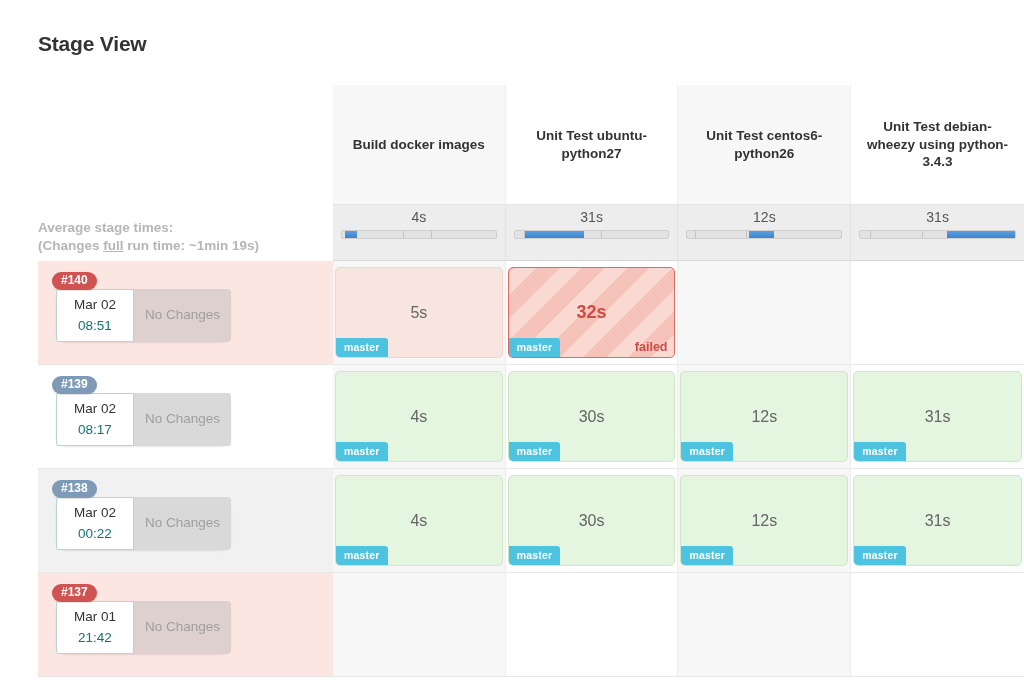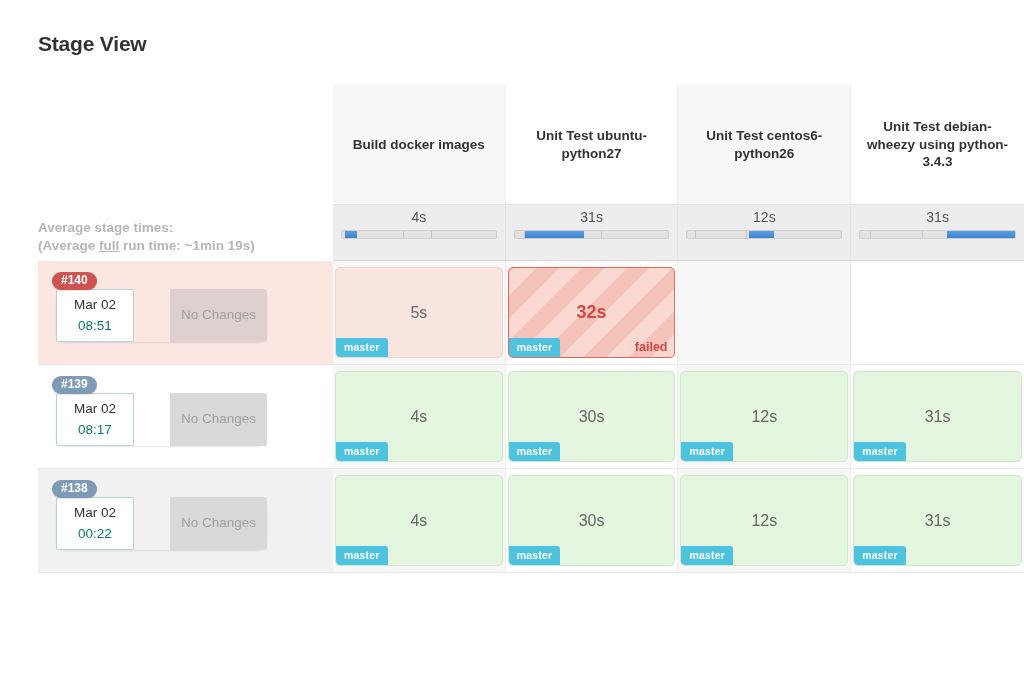--- a/index.html
+++ b/index.html
@@ -155,21 +155,20 @@
   }
   .build-badge.red  { background: #cf5350; }
   .build-badge.blue { background: #7e9ab6; }
 
   .build-card {
     display: flex;
     align-items: stretch;
     margin-top: 6px;
     box-shadow: 0 1px 2px rgba(0,0,0,0.10);
     border-radius: 10px;
-    gap: 36px;
   }
   .dt-box {
     background: #ffffff;
     border: 1px solid #b9d3d3;
     border-radius: 2px 0 0 2px;
     padding: 5px 11px 5px 11px;
     text-align: center;
     min-width: 54px;
   }
   .dt-date {
@@ -295,21 +294,21 @@
         <td class="corner-head"></td>
         <td class="stage-head odd">Build docker images</td>
         <td class="stage-head even">Unit Test ubuntu-python27</td>
         <td class="stage-head odd">Unit Test centos6-python26</td>
         <td class="stage-head even last">Unit Test debian-wheezy using python-3.4.3</td>
       </tr>
 
       <tr>
         <td class="avg-label">
           <div>Average stage times:</div>
-          <div class="sub"><span>(Average </span><u>full</u><span> run time: ~1min 19s)</span></div>
+          <div class="sub"><span>(Changes </span><u>full</u><span> run time: ~1min 19s)</span></div>
         </td>
         <td class="avg-cell">
           <div class="avg-time">4s</div>
           <div class="bar-track">
             <div class="bar-tick" style="left:40%"></div>
               <div class="bar-tick" style="left:58%"></div>
             <div class="bar-fill" style="left: 2%; width: 8%;"></div>
           </div>
         </td>
         <td class="avg-cell">
@@ -426,16 +425,37 @@
               <span class="branch-badge">master</span>
             </div>
           </td>
           <td class="stage-cell even last">
             <div class="run-box success">
               <div class="run-time">31s</div>
               <span class="branch-badge">master</span>
             </div>
           </td>
         </tr>
+        <tr class="build-row state-failed">
+          <td class="build-label"><div class="build-block"><span class="build-badge red">#137</span><div class="build-card">
+                <div class="dt-box">
+                  <div class="dt-date">Mar 01</div>
+                  <div class="dt-time">21:42</div>
+                </div>
+                <div class="changes-box">No Changes</div>
+              </div></div></td>
+          <td class="stage-cell odd">
+            <div class="run-box empty"></div>
+          </td>
+          <td class="stage-cell even">
+            <div class="run-box empty"></div>
+          </td>
+          <td class="stage-cell odd">
+            <div class="run-box empty"></div>
+          </td>
+          <td class="stage-cell even last">
+            <div class="run-box empty"></div>
+          </td>
+        </tr>
       </tbody>
   </table>
 
 </div>
 
 </body></html>

